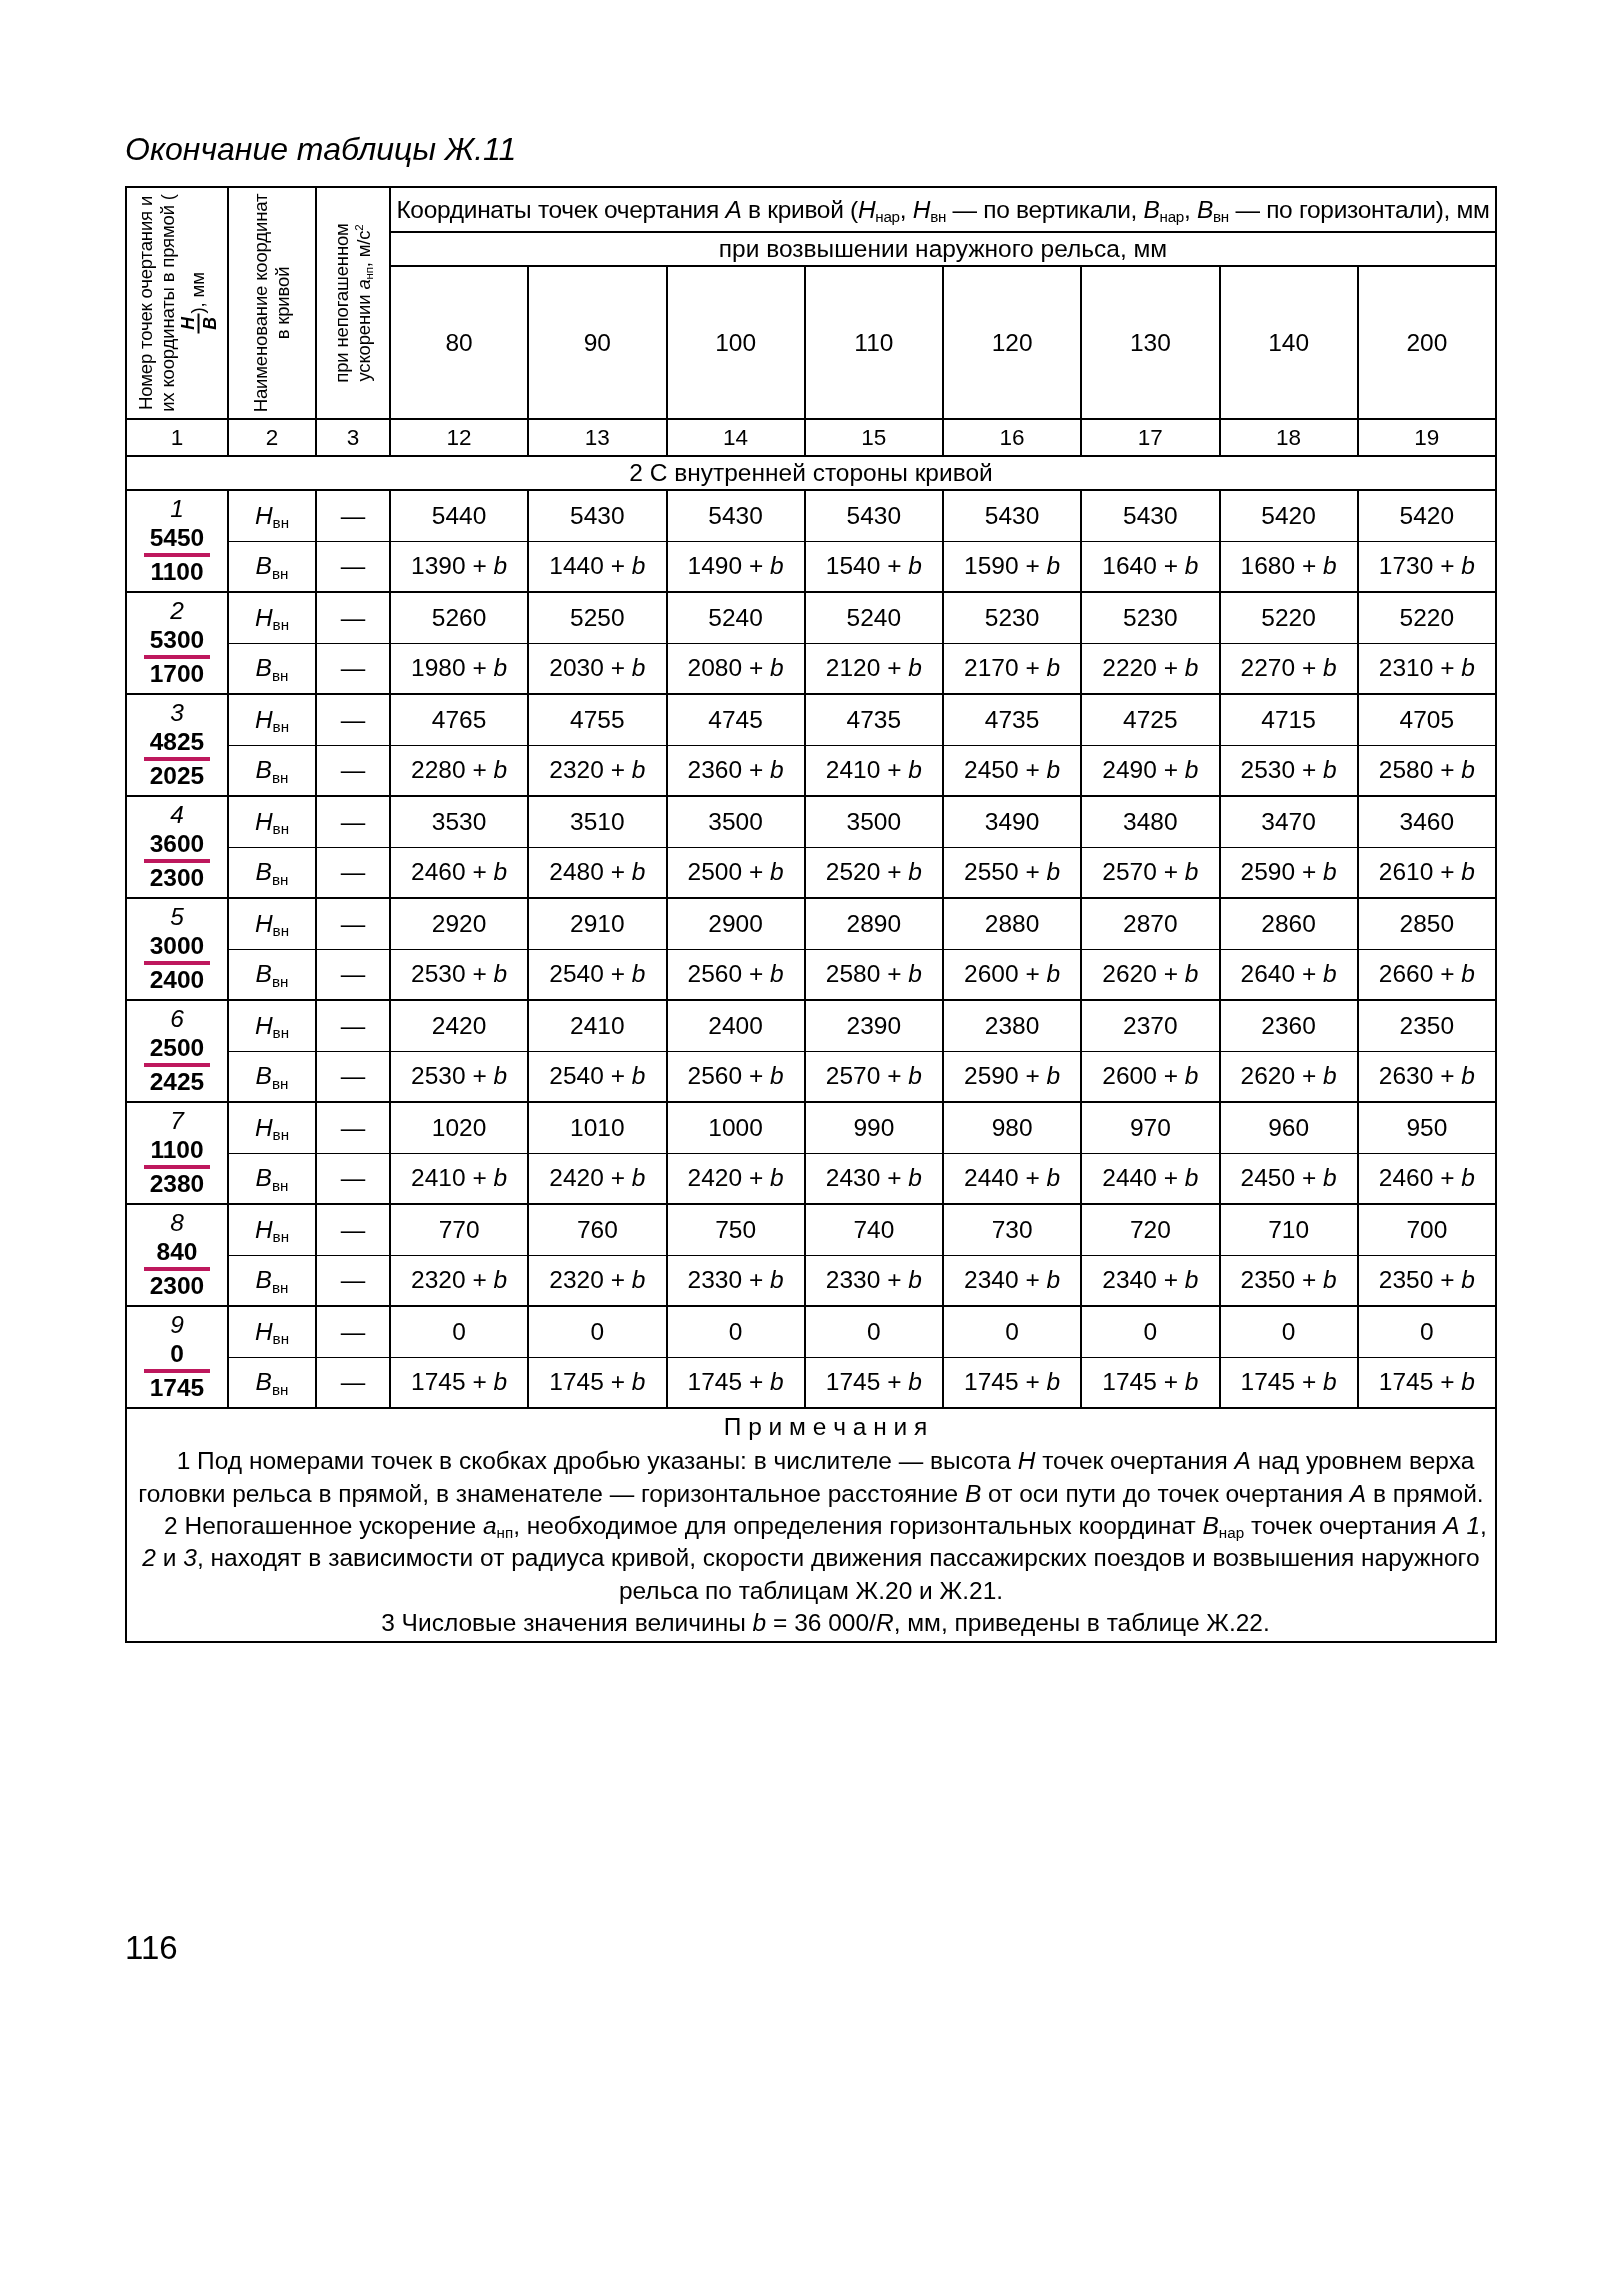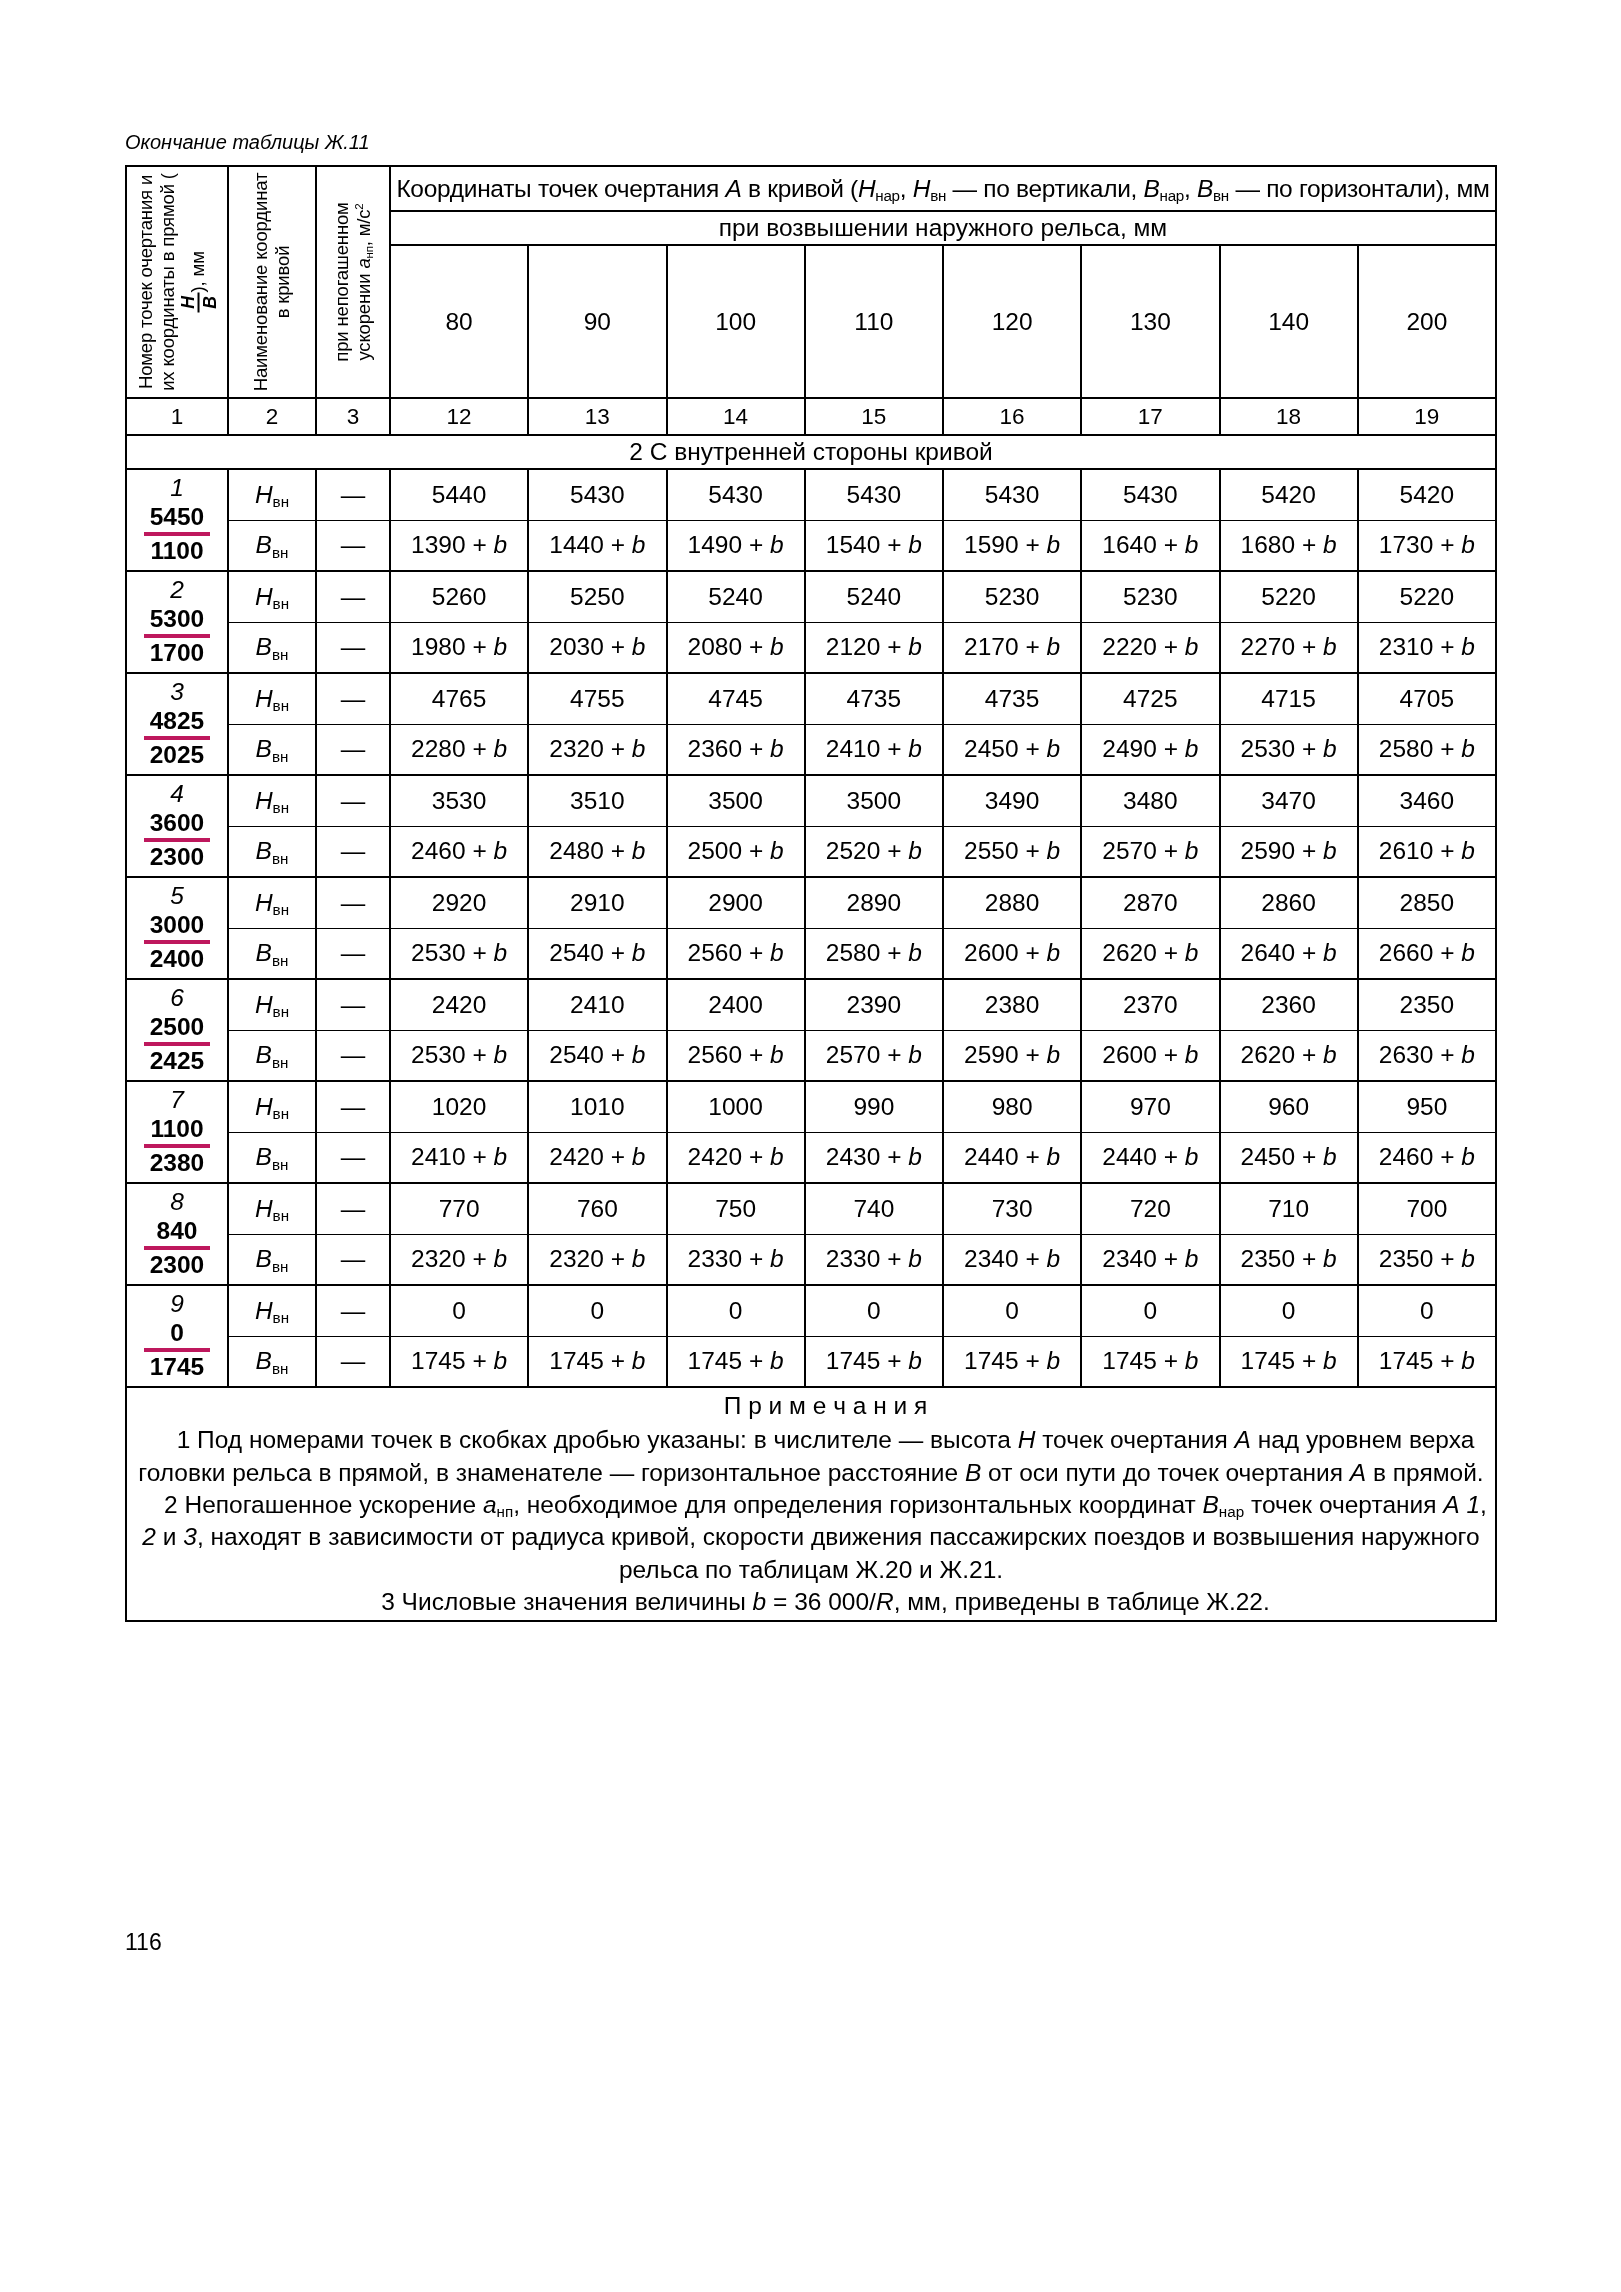--- a/index.html
+++ b/index.html
@@ -3,21 +3,21 @@
 <meta charset="utf-8">
 <style>
   html,body{margin:0;padding:0;background:#e8e8e8;}
   .page{
     width:1621px;height:2293px;background:#ffffff;color:#000;
     font-family:"Liberation Sans",sans-serif;
     box-sizing:border-box;position:relative;
     padding:102px 123px 0 125px;
   }
   .doc-header{font-weight:bold;font-size:26.5px;letter-spacing:0.2px;}
-  .table-caption{font-style:italic;font-size:20px;margin-top:29px;margin-bottom:11px;}
+  .table-caption{font-style:italic;font-size:32px;margin-top:29px;margin-bottom:18px;}
 
   table.gost{border-collapse:collapse;table-layout:fixed;width:1372px;border:2px solid #000;}
   table.gost td{
     border:2px solid #000;text-align:center;vertical-align:middle;
     font-size:24.5px;padding:2px 3.9px;box-sizing:border-box;word-wrap:break-word;
   }
   i{font-style:italic;}
   sub{font-size:.62em;vertical-align:baseline;position:relative;top:.28em;}
   sup{font-size:.62em;}
 
@@ -60,21 +60,21 @@
   td.section-cell{font-size:24.5px;}
 
   
   td.notes-cell{
     text-align:justify;vertical-align:top;
     padding:7.8px 17.6px 15.7px 9.8px;font-size:24.5px;line-height:1.32;
   }
   .notes-title{text-indent:29px;margin-bottom:2px;}
   p.note{margin:0;text-indent:29px;}
 
-  .page-number{position:absolute;left:125px;top:1929px;font-size:23px;text-align:center;}
+  .page-number{position:absolute;left:125px;top:1929px;font-size:33px;text-align:center;}
 </style>
 </head>
 <body>
 
 <div class="page">
   <div class="table-caption">Окончание таблицы Ж.11</div>
 
   <table class="gost">
     <colgroup>
       <col style="width:102px">

